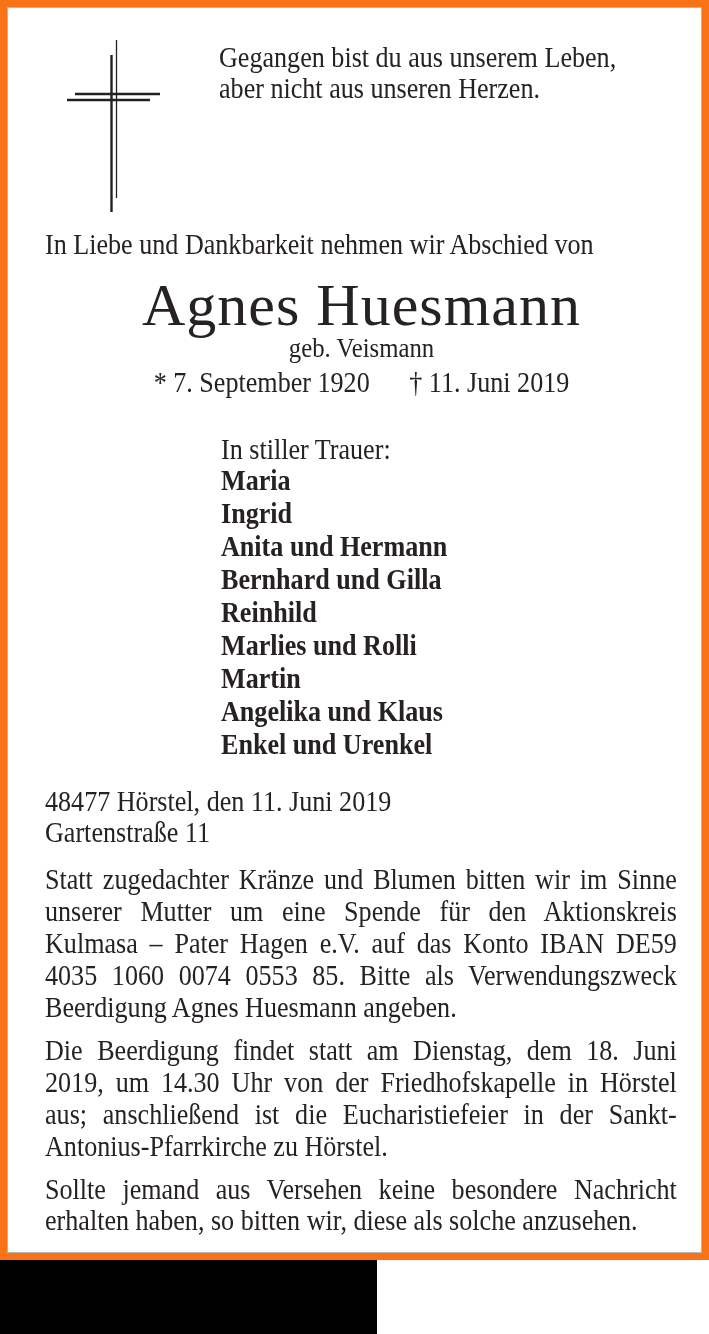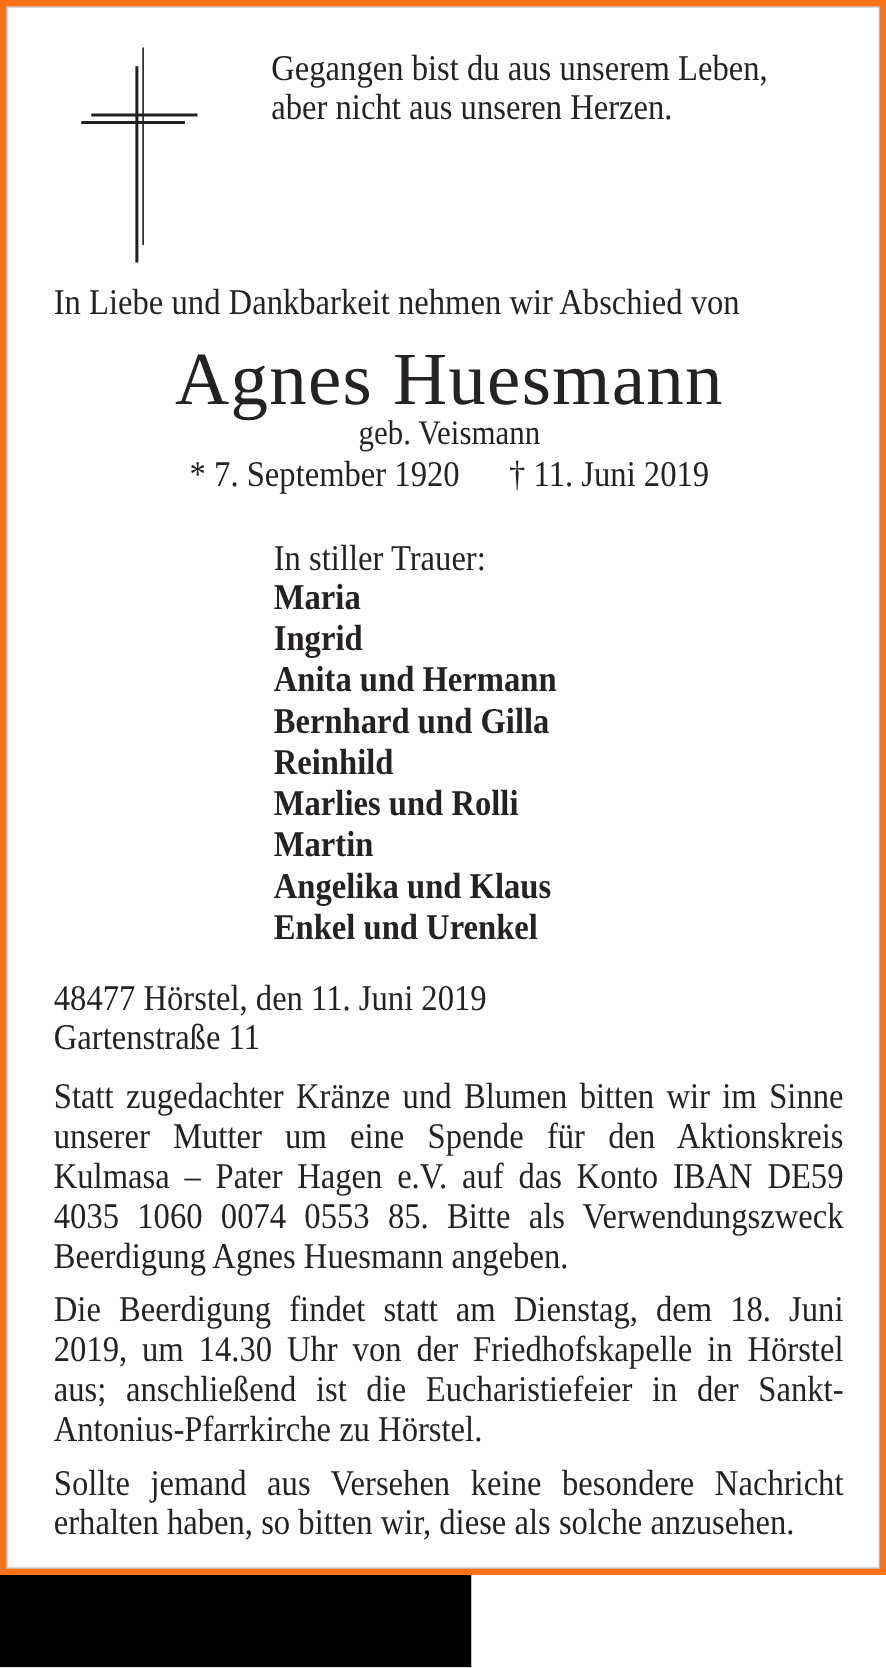--- a/index.html
+++ b/index.html
@@ -11,21 +11,21 @@
     overflow: hidden;
     font-family: "Liberation Serif", "DejaVu Serif", serif;
     color: #262122;
   }
   .card {
     position: absolute;
     left: 0; top: 0;
     width: 709px; height: 1260px;
     box-sizing: border-box;
     background: #ffffff;
-    border: 5px solid #f97316;
+    border: 7px solid #f97316;
     box-shadow: inset 0 0 0 1px #b4b4b6;
   }
   .black-block {
     position: absolute;
     left: 0; top: 1260px;
     width: 377px; height: 74px;
     background: #000000;
   }
   .cross { position: absolute; left: 55px; top: 28px; }
   .txt {

